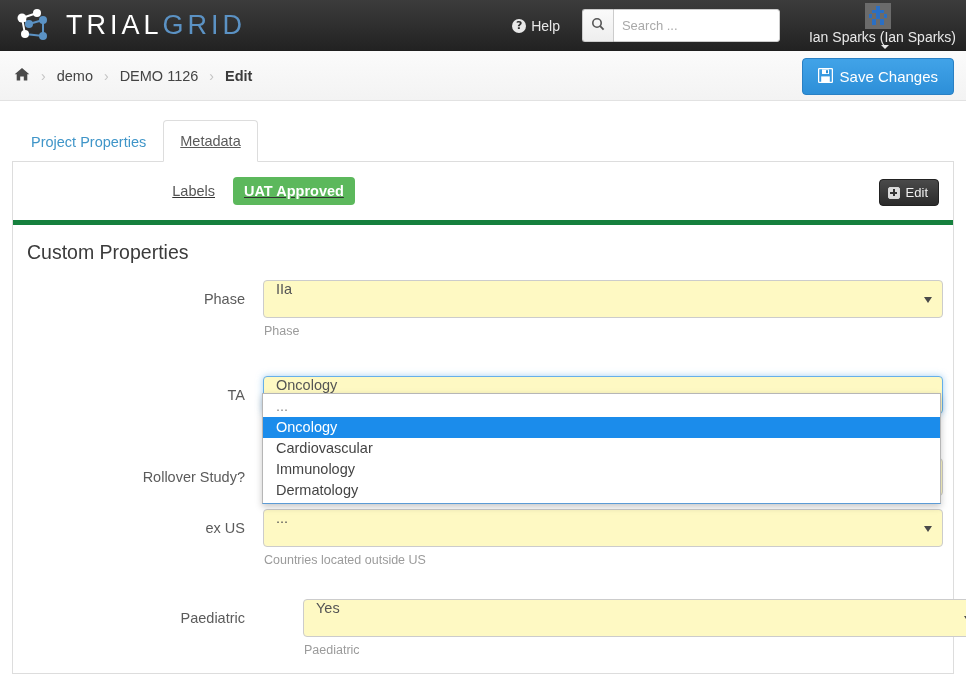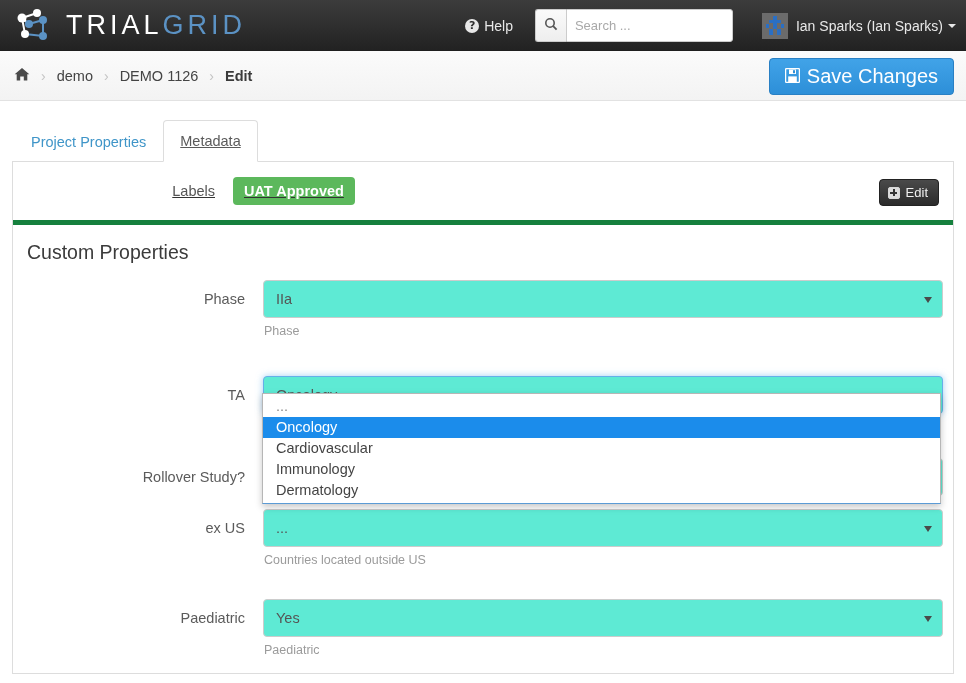--- a/index.html
+++ b/index.html
@@ -94,20 +94,21 @@
   }
   .search-input::placeholder { color: #a9a9a9; }
 
   .user-menu {
     display: flex;
     align-items: center;
     color: #e8e8e8;
     text-decoration: none;
     font-size: 14px;
     white-space: nowrap;
+    flex-direction: column;
   }
   .avatar {
     width: 26px; height: 26px;
     margin-right: 8px;
     background: #6b6b6b;
     border-radius: 2px;
     display: block;
   }
   .caret-down {
     display: inline-block;
@@ -146,21 +147,21 @@
     position: absolute;
     right: 12px;
     top: 7px;
     height: 37px;
     padding: 0 15px;
     background: linear-gradient(to bottom, #41a3e8 0%, #2d8fd8 100%);
     background-color: #3498db;
     border: 1px solid #2980c4;
     border-radius: 4px;
     color: #ffffff;
-    font-size: 20px;
+    font-size: 15px;
     font-family: "Liberation Sans", sans-serif;
     display: flex;
     align-items: center;
     cursor: pointer;
     white-space: nowrap;
   }
   .save-icon { margin-right: 7px; display: block; }
 
   
   .content { padding: 18px 12px 4px 12px; }
@@ -281,26 +282,26 @@
     color: #5b5b5b;
     font-size: 14.5px;
     line-height: 20px;
   }
   .field-wrap { width: 680px; position: relative; }
   .form-select {
     width: 680px;
     height: 38px;
     border: 1px solid #cccccc;
     border-radius: 4px;
-    background: #5eead4;
+    background: #fef9c3;
     padding: 0 28px 0 12px;
     font-size: 14.5px;
     color: #555555;
     display: flex;
-    align-items: center;
+    align-items: flex-start;
     font-family: "Liberation Sans", sans-serif;
     position: relative;
     cursor: pointer;
   }
   .form-select.focused {
     border-color: #66afe9;
     box-shadow: 0 0 7px rgba(102,175,233,0.6);
   }
   .form-select .sel-caret {
     position: absolute;
@@ -496,21 +497,21 @@
         <div class="form-label">ex US</div>
         <div class="field-wrap">
           <div class="form-select">
             <span>...</span>
             <span class="sel-caret"></span>
           </div>
           <div class="help-text">Countries located outside US</div>
         </div>
       </div>
 
-      <div class="form-group" style="margin-top:32px;">
+      <div class="form-group" style="margin-top:32px;gap:40px;">
         <div class="form-label">Paediatric</div>
         <div class="field-wrap">
           <div class="form-select">
             <span>Yes</span>
             <span class="sel-caret"></span>
           </div>
           <div class="help-text">Paediatric</div>
         </div>
       </div>
 

